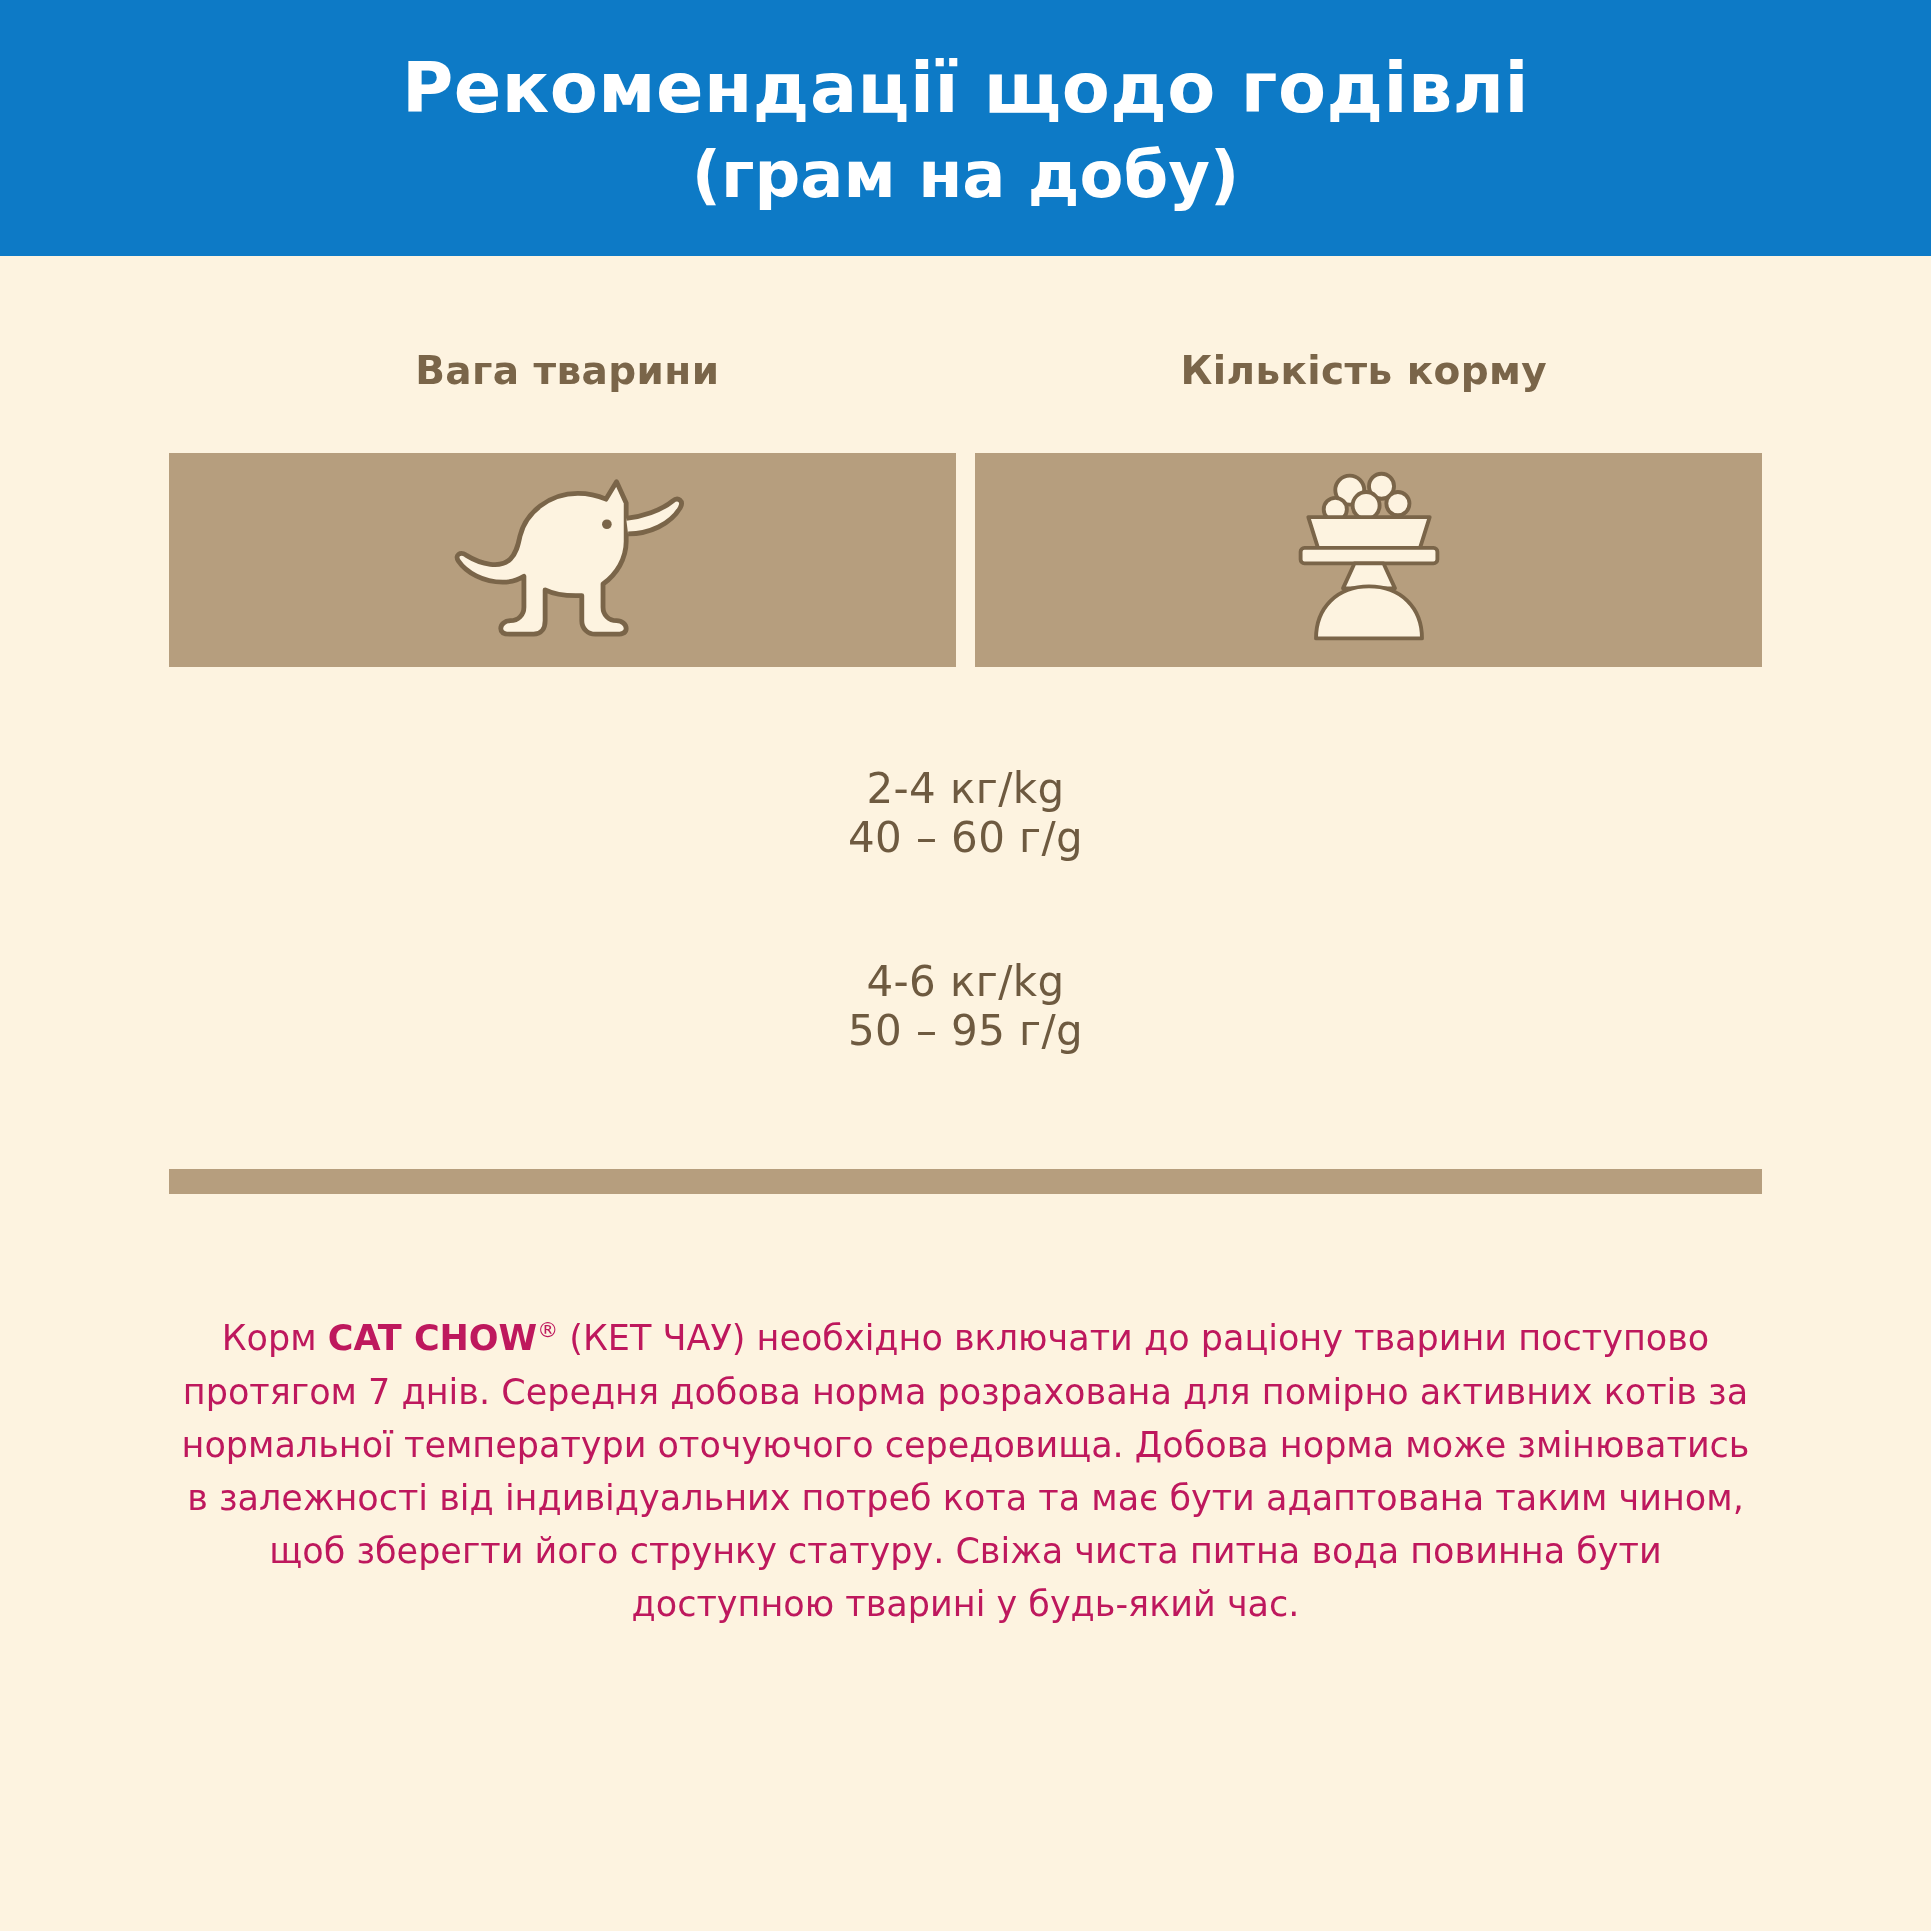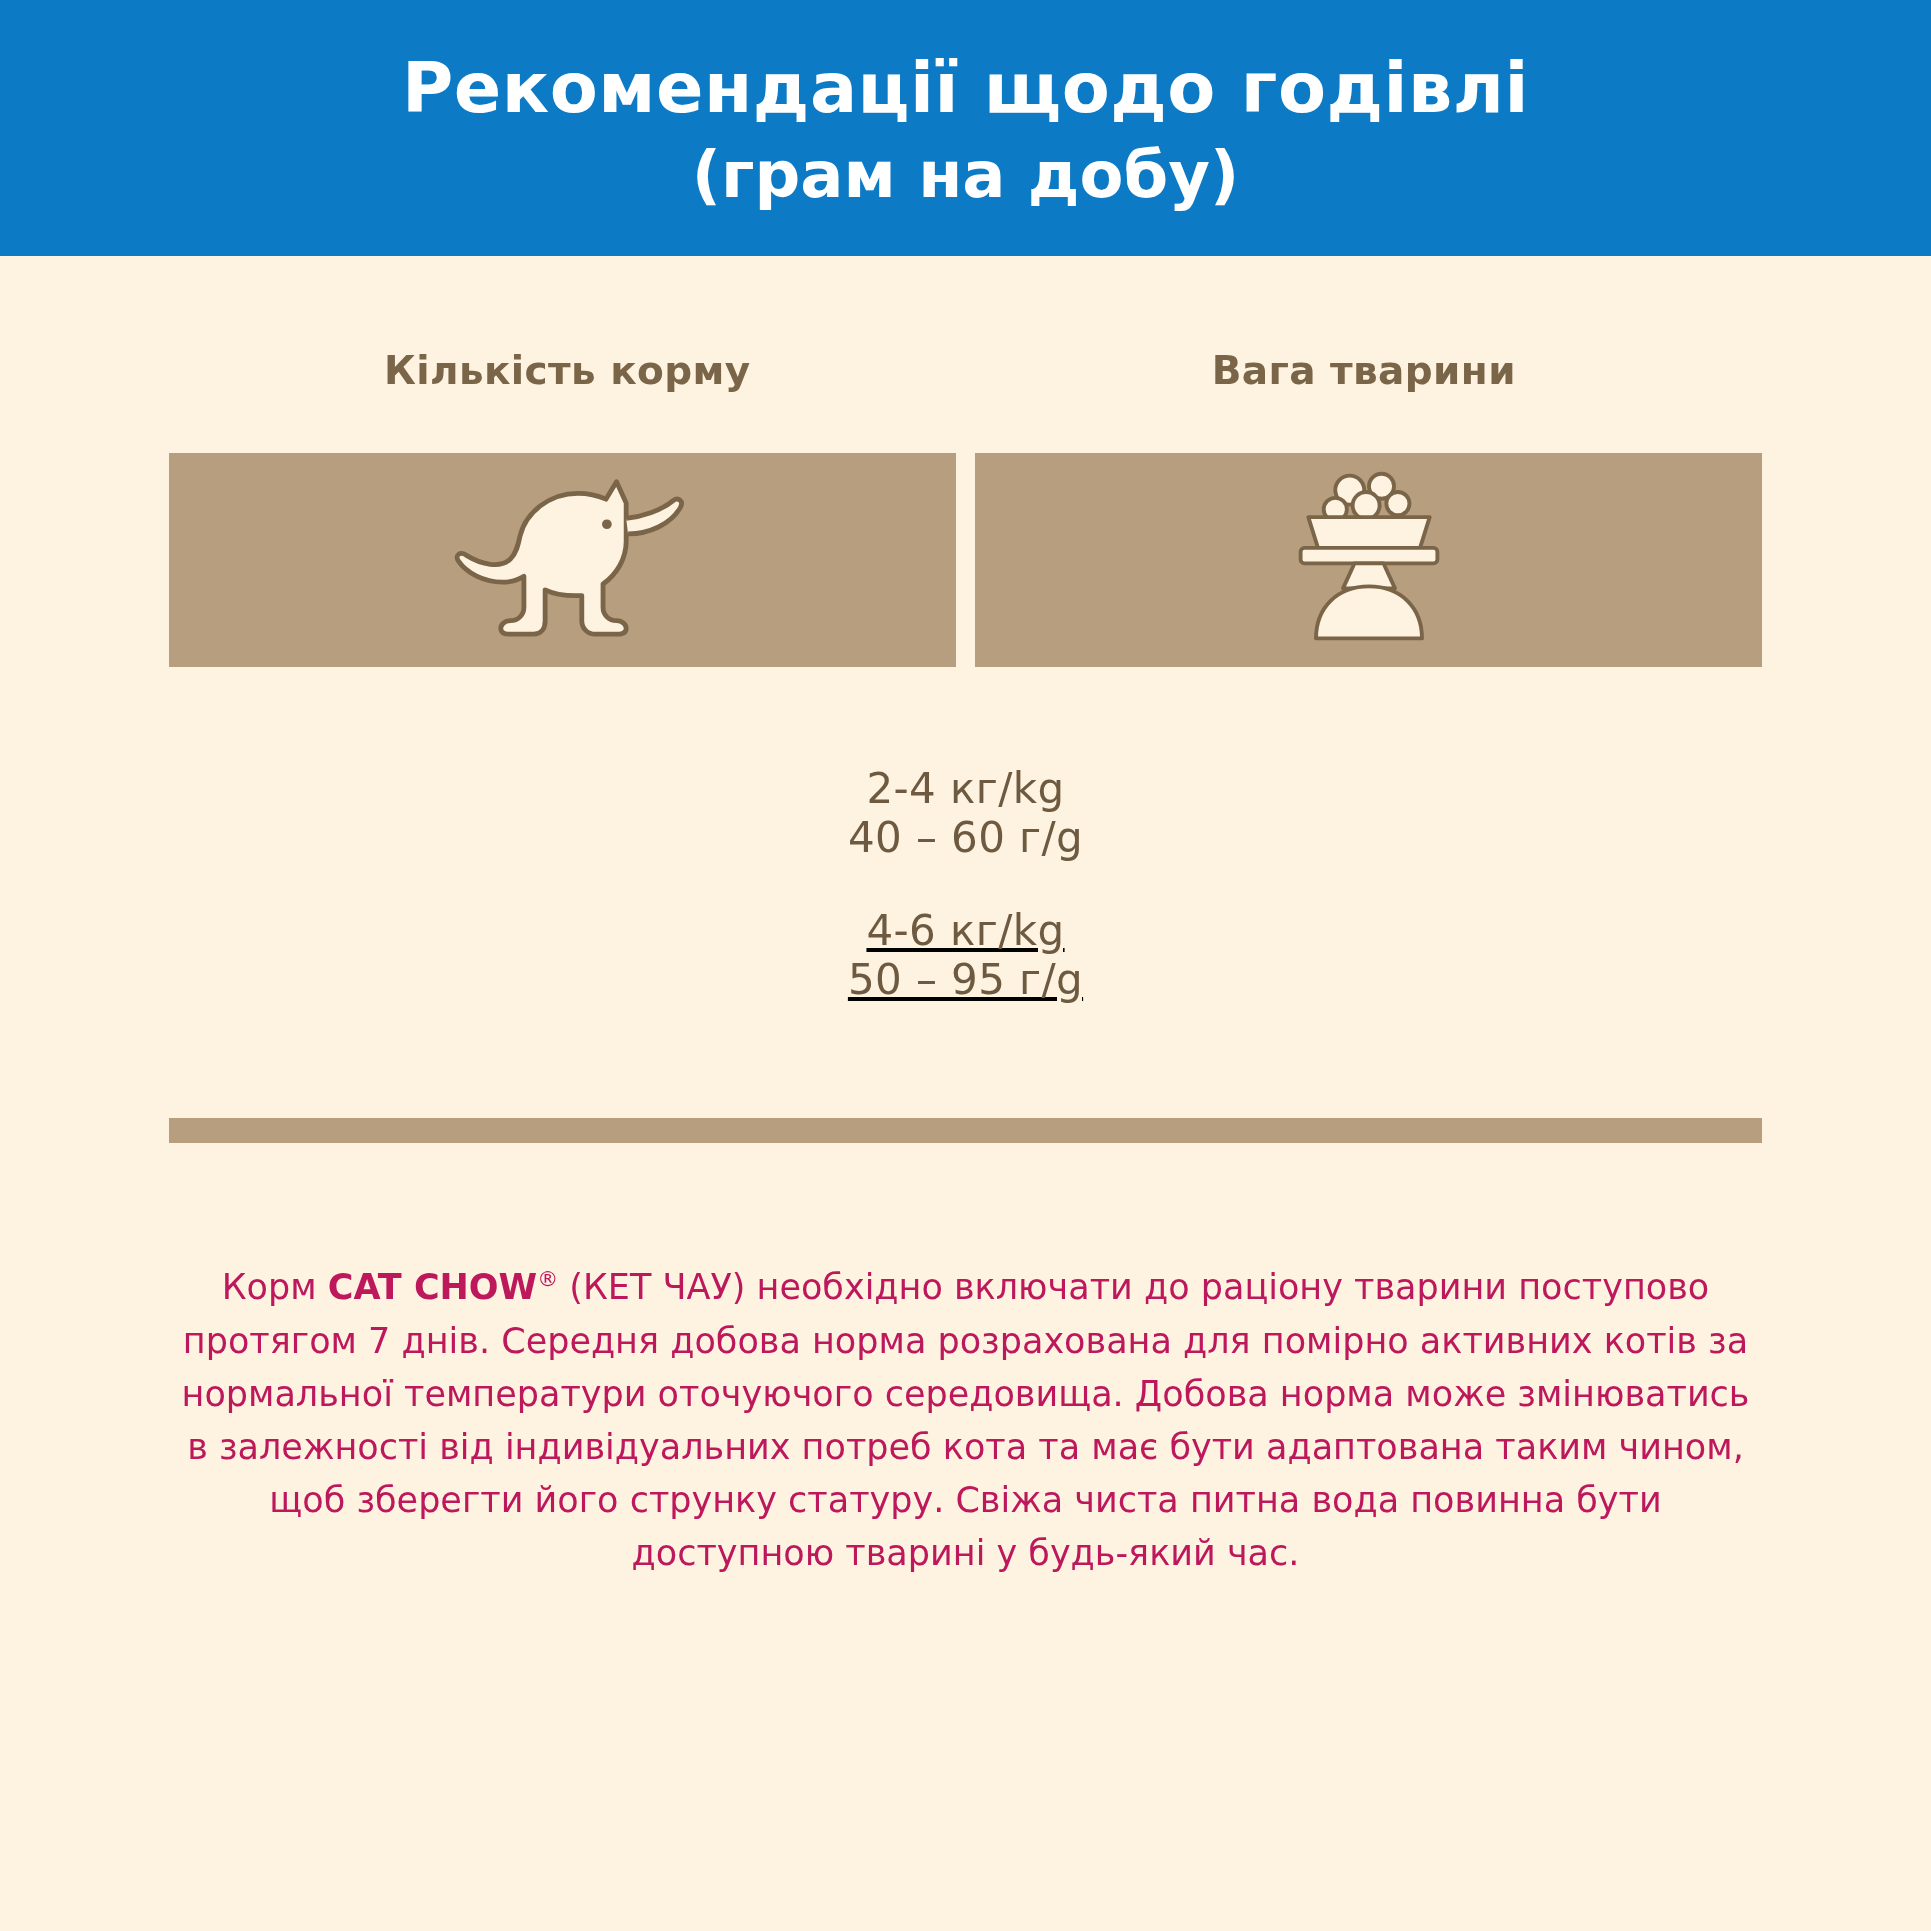--- a/index.html
+++ b/index.html
@@ -83,21 +83,21 @@
     flex-direction: column;
   }
   .data-cell {
     flex: 1 1 0;
     text-align: center;
     color: #6e5a40;
     font-size: 42px;
     letter-spacing: 0.4px;
   }
   .row-1 { margin-top: 97px; }
-  .row-2 { margin-top: 44px; text-decoration: underline; }
+  .row-2 { margin-top: 95px; }
 
   .divider {
     margin: 114px 169px 0 169px;
     height: 25px;
     background: #b69e7e;
   }
 
   
   .footnote {
     margin: 118px auto 0 auto;
@@ -116,22 +116,22 @@
 <div class="page">
 
   <div class="header">
     <div class="header-title">Рекомендації щодо годівлі</div>
     <div class="header-subtitle">(грам на добу)</div>
   </div>
 
   <div class="table-wrap">
 
     <div class="col-headers">
+      <div class="col-head">Вага тварини</div>
       <div class="col-head">Кількість корму</div>
-      <div class="col-head">Вага тварини</div>
     </div>
 
     <div class="icon-row">
       <div class="icon-cell">
         <span>
           <svg width="251" height="164" viewBox="0 0 260 170" fill="none" xmlns="http://www.w3.org/2000/svg">
             <path d="M196 28 L186 6 L175 24 C166 20 156 18 146 18 C116 18 92 38 86 62 C84 72 82 80 76 86 C66 96 46 92 30 82 C24 78 18 82 22 88 C30 100 48 110 68 110 C76 110 84 108 90 104 L90 136 C90 144 84 150 76 150 C70 150 66 154 66 158 C66 162 70 164 76 164 L100 164 C108 164 112 158 112 150 L112 118 C120 122 132 124 144 124 L150 124 L150 150 C150 158 156 164 164 164 L186 164 C192 164 196 162 196 158 C196 154 192 150 186 150 C178 150 172 144 172 136 L172 112 C186 102 196 86 196 68 L196 28 Z" fill="#fdf3e0" stroke="#7a6549" stroke-width="5" stroke-linejoin="round"></path>
             <path d="M196 44 C212 42 232 36 244 26 C250 21 256 26 252 33 C242 50 220 60 198 60" fill="#fdf3e0" stroke="#7a6549" stroke-width="5" stroke-linejoin="round"></path>
             <circle cx="176" cy="50" r="5" fill="#7a6549"></circle>
           </svg>

